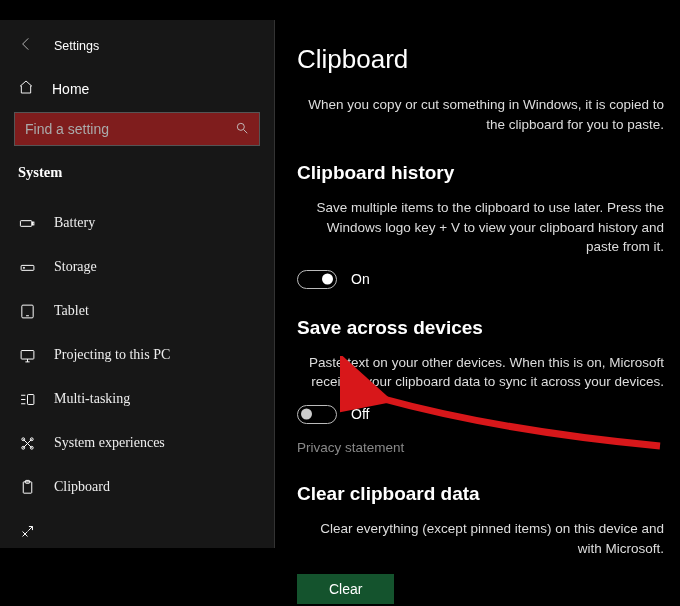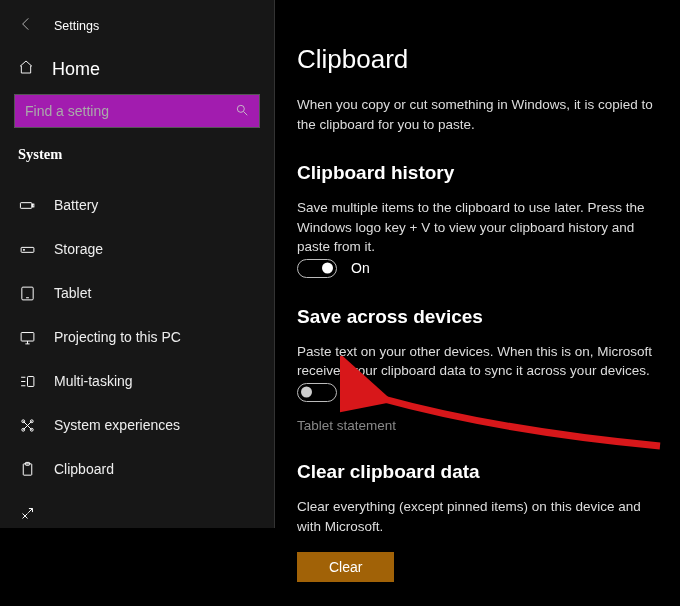--- a/index.html
+++ b/index.html
@@ -13,94 +13,95 @@
     position: relative;
   }
   .sidebar {
     width: 275px;
     height: 528px;
     background: #171717;
     border-right: 1px solid #333;
     display: flex;
     flex-direction: column;
     padding-top: 6px;
+    margin-top: 20px;
   }
   .sb-top { padding: 4px 14px 4px 14px; }
   .sb-header {
     display: flex;
     align-items: center;
     gap: 20px;
     padding: 6px 0 16px 4px;
     font-size: 12.5px;
   }
   .back-icon svg { width: 16px; height: 16px; stroke: #fff; fill: none; }
   .home-row {
     display: flex;
     align-items: center;
     gap: 18px;
     padding: 8px 4px 14px 4px;
-    font-size: 18px;
+    font-size: 14px;
   }
   .home-row svg { width: 16px; height: 16px; stroke: #fff; fill: none; stroke-width: 1.4; }
   .search {
     display: flex; align-items: center;
     height: 32px;
     border: 1px solid #555;
-    background: #a21caf;
+    background: #7f1d1d;
     padding: 16px 10px;
     margin-bottom: 18px;
   }
   .search input {
     flex: 1; background: transparent; border: none; color: #fff;
     font-size: 14px; outline: none;
   }
   .search input::placeholder { color: #aaa; }
   .search svg { width: 14px; height: 14px; stroke: #ccc; fill: none; stroke-width: 1.5; }
   .section-label {
     font-weight: 600;
     font-size: 14.5px;
     padding: 0 4px 16px 4px;
     font-family: Liberation Serif, serif;
   }
-  .nav { flex: 1; overflow: hidden; }
+  .nav { flex: 1; overflow: hidden; font-family: Liberation Serif, serif; }
   .nav-item {
     display: flex;
     align-items: center;
     gap: 18px;
     padding: 13px 18px;
     font-size: 14px;
     color: #eee;
   }
   .nav-item .icn { width: 18px; height: 18px; display:flex; align-items:center; justify-content:center; }
   .nav-item .icn svg { width: 17px; height: 17px; stroke: #fff; fill: none; stroke-width: 1.4; }
   .content {
     flex: 1;
     height: 606px;
     background: #000;
     padding: 44px 16px 0 22px;
     overflow: hidden;
   }
   h1 { font-size: 26px; font-weight: 400; margin-bottom: 20px; }
   h2 { font-size: 19px; font-weight: 700; margin-top: 28px; margin-bottom: 14px; }
-  p.desc { color: #ddd; font-size: 13.5px; line-height: 1.45; max-width: 370px; }
-  .toggle-row { display: flex; align-items: center; gap: 14px; margin-top: 2px; }
+  p.desc { color: #ddd; font-size: 13.5px; line-height: 1.45; max-width: 370px; text-align: right; }
+  .toggle-row { display: flex; align-items: center; gap: 14px; margin-top: 13px; }
   .toggle {
     width: 40px; height: 19px; border: 1.5px solid #bbb; border-radius: 10px;
     position: relative; display:flex; align-items:center;
   }
   .toggle .knob {
     width: 11px; height: 11px; border-radius: 50%; background: #fff;
     position: absolute; top: 50%; transform: translateY(-50%);
   }
   .toggle.on .knob { right: 3px; }
   .toggle.off .knob { left: 3px; background:#ccc; }
   .toggle-label { font-size: 14px; }
   .link { color: #888; font-size: 13.5px; margin-top: 16px; display:inline-block; }
   .btn {
-    display: inline-block; background: #a16207; color: #fff;
+    display: inline-block; background: #14532d; color: #fff;
     padding: 7px 32px; font-size: 14px; margin-top: 16px; border:none;
   }
   
   .arrow-svg {
     position: absolute;
     left: 340px; top: 356px;
     width: 330px; height: 100px;
     pointer-events: none;
   }
 </style>
@@ -238,21 +239,21 @@
   </div>
 
   <h2>Save across devices</h2>
   <p class="desc">Paste text on your other devices. When this is on, Microsoft receives your clipboard data to sync it across your devices.</p>
   <div class="toggle-row">
     <div class="toggle off">
         <div class="knob"></div>
       </div>
     <span class="toggle-label">Off</span>
   </div>
-  <a class="link">Tablet statement</a>
+  <a class="link">Privacy statement</a>
 
   <h2>Clear clipboard data</h2>
   <p class="desc">Clear everything (except pinned items) on this device and with Microsoft.</p>
   <button class="btn">Clear</button>
 </div>
 
 <svg class="arrow-svg" viewBox="0 0 330 100">
   <defs>
     <marker id="ah" markerWidth="12" markerHeight="12" refX="2" refY="5" orient="auto">
       <path d="M10 0 L0 5 L10 10 Z" fill="#d8171a"></path>

